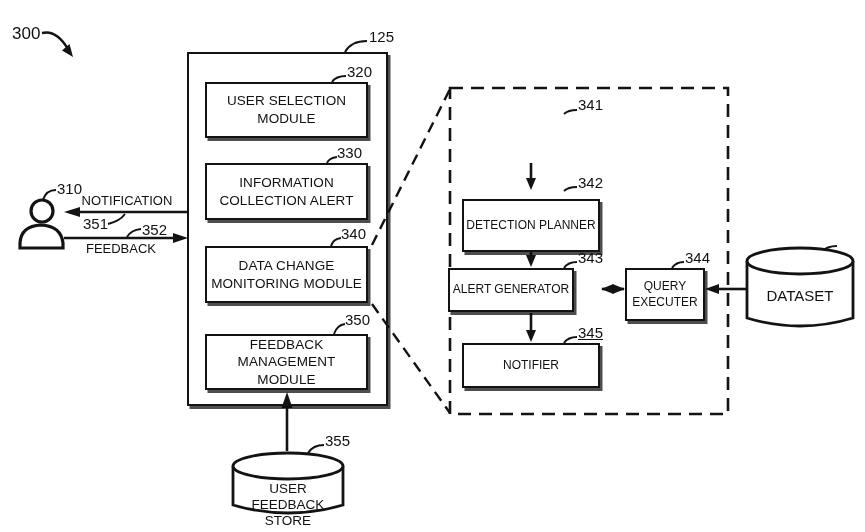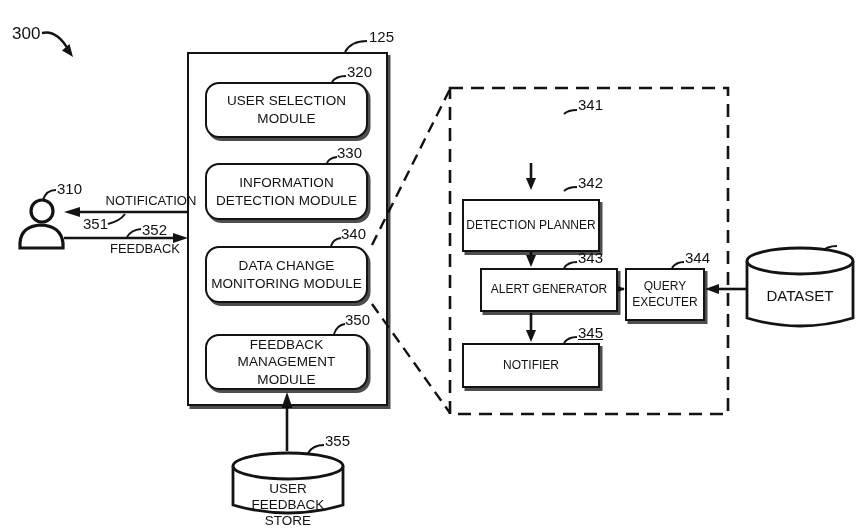--- a/index.html
+++ b/index.html
@@ -9,24 +9,24 @@
     overflow:hidden;
   }
   #wires { position:absolute; left:0; top:0; width:865px; height:532px; z-index:1; }
   .box {
     position:absolute; z-index:2; background:#fff; border:2.5px solid #131313;
     box-shadow:2.5px 3px 0 0 rgba(10,10,10,0.72);
     display:flex; align-items:center; justify-content:center;
     text-align:center; white-space:pre-line; box-sizing:border-box;
   }
   .outer { background:transparent; }
-  .mod  { font-size:13.5px; line-height:1.3; letter-spacing:0.1px;border-radius:14px; }
+  .mod  { font-size:13.5px; line-height:1.3; letter-spacing:0.1px; }
   .det  { font-size:12px;   line-height:1.3; }
   .ref  { position:absolute; z-index:3; font-size:15px; line-height:1; white-space:nowrap; }
-  .flowlabel { position:absolute; z-index:3; font-size:13px; text-align:center; line-height:1;margin-left:24px; }
+  .flowlabel { position:absolute; z-index:3; font-size:13px; text-align:center; line-height:1; }
   .cyl-label { position:absolute; z-index:3; text-align:center; white-space:pre-line; line-height:1.18; }
   .fig-ref { font-size:17px; }
 </style>
 </head>
 <body>
 
 <div id="stage">
 
   <svg id="wires" viewBox="0 0 865 532">
     <g stroke="#131313" fill="none" stroke-width="2.6">
@@ -115,28 +115,28 @@
         <ellipse cx="288" cy="466" rx="55" ry="13"></ellipse>
       </g>
     </g>
   </svg>
 
   <div class="box outer" style="left:187px; top:52px; width:201px; height:354px;"></div>
 
   <div class="box mod" style="left:205px; top:82px;  width:163px; height:56px;">USER SELECTION
 MODULE</div>
   <div class="box mod" style="left:205px; top:163px; width:163px; height:57px;">INFORMATION
-DETECTION MODULE</div>
+COLLECTION ALERT</div>
   <div class="box mod" style="left:205px; top:246px; width:163px; height:57px;">DATA CHANGE
 MONITORING MODULE</div>
   <div class="box mod" style="left:205px; top:334px; width:163px; height:56px;">FEEDBACK
 MANAGEMENT MODULE</div>
 
   <div class="box det" style="left:462px; top:199px; width:138px; height:53px;">DETECTION PLANNER</div>
-  <div class="box det" style="left:480px; top:268px; width:138px; height:44px;">ALERT GENERATOR</div>
+  <div class="box det" style="left:448px; top:268px; width:126px; height:44px;">ALERT GENERATOR</div>
   <div class="box det" style="left:462px; top:343px; width:138px; height:45px;">NOTIFIER</div>
   <div class="box det" style="left:625px; top:268px; width:80px; height:53px;">QUERY
 EXECUTER</div>
 
   <div class="cyl-label" style="left:747px; top:287px; width:106px; font-size:15px;">DATASET</div>
   <div class="cyl-label" style="left:233px; top:481px; width:110px; font-size:13.5px;">USER FEEDBACK
 STORE</div>
 
   <div class="flowlabel" style="left:77px; top:194px; width:100px;">NOTIFICATION</div>
   <div class="flowlabel" style="left:71px; top:242px; width:100px;">FEEDBACK</div>

